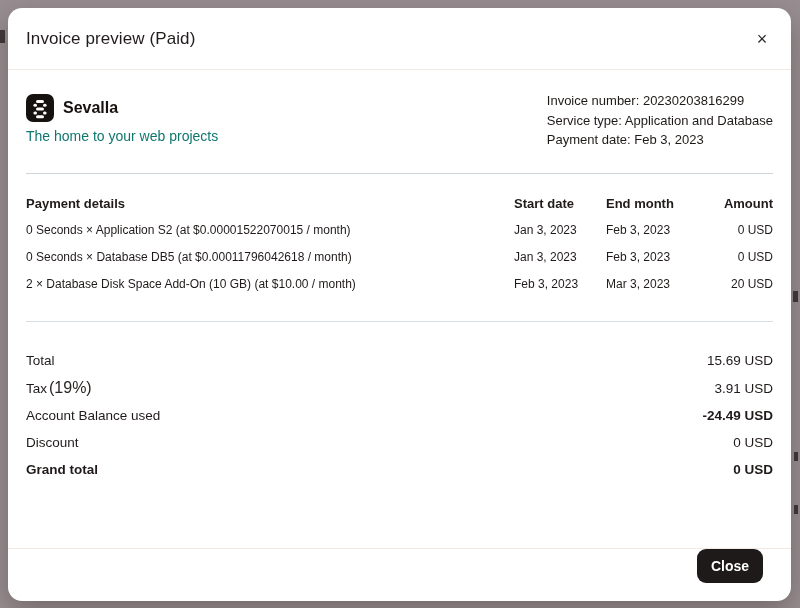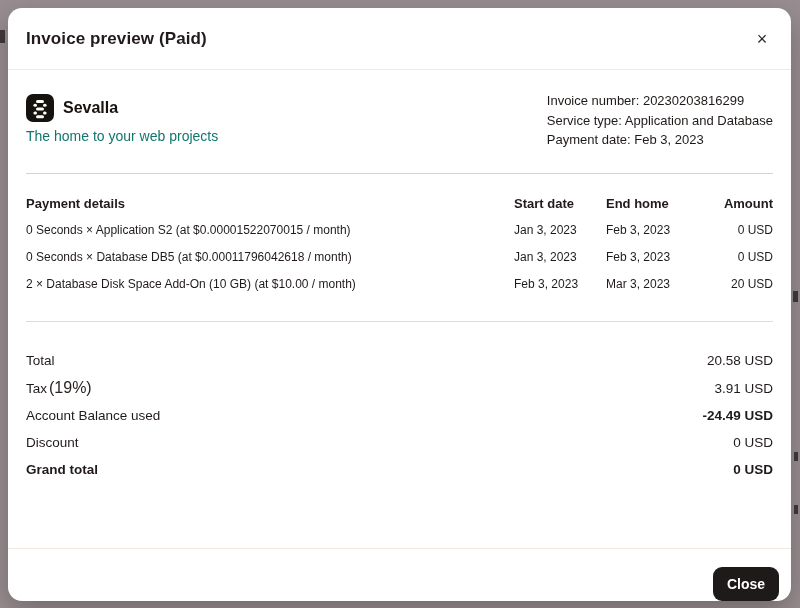--- a/index.html
+++ b/index.html
@@ -29,21 +29,21 @@
   }
 
   .modal-header {
     flex: 0 0 62px;
     display: flex;
     align-items: center;
     justify-content: space-between;
     padding: 0 14px 0 18px;
     border-bottom: 1px solid #f3e7e1;
   }
-  .modal-title { font-size: 17px; font-weight: 700; color: #211c1b; letter-spacing: .1px; }
+  .modal-title { font-size: 17px; font-weight: 400; color: #211c1b; letter-spacing: .1px; }
   .close-x {
     width: 30px; height: 30px;
     display: flex; align-items: center; justify-content: center;
     background: none; border: none;
     font-size: 18px; line-height: 1;
     color: #2e2a29; cursor: pointer;
     font-family: "Liberation Sans", sans-serif;
   }
 
   .modal-body { flex: 1 1 auto; padding: 24px 18px 0 18px; }
@@ -75,22 +75,22 @@
     display: flex; justify-content: space-between; align-items: baseline;
     line-height: 27px; font-size: 13.5px;
   }
   .total-row .note { font-size: 16px; margin-left: 2px; color: #2a2523; }
   .bold { font-weight: 700; }
 
   .modal-footer {
     flex: 0 0 53px;
     margin-top: auto;
     border-top: 1px solid #f3e7e1;
-    display: flex; align-items: flex-end; justify-content: flex-end;
-    padding: 0 12px;
+    display: flex; align-items: flex-start; justify-content: flex-end;
+    padding: 0 28px;
   }
   .close-btn {
     min-width: 66px; height: 34px;
     padding: 0 14px;
     background: #1e1a1a;
     color: #ffffff;
     border: none; border-radius: 9px;
     font-size: 14px; font-weight: 700;
     font-family: "Liberation Sans", sans-serif;
     cursor: pointer;
@@ -137,21 +137,21 @@
         <div>Payment date: Feb 3, 2023</div>
       </div>
     </div>
 
     <hr class="divider-cool">
 
     <div class="pay-table">
       <div class="trow thead">
         <div>Payment details</div>
         <div>Start date</div>
-        <div>End home</div>
+        <div>End month</div>
         <div class="cell-amount">Amount</div>
       </div>
 
       <div class="trow">
         <div>0 Seconds × Application S2 (at $0.00001522070015 / month)</div>
         <div>Jan 3, 2023</div>
         <div>Feb 3, 2023</div>
         <div class="cell-amount">0 USD</div>
       </div>
 
@@ -168,21 +168,21 @@
         <div>Mar 3, 2023</div>
         <div class="cell-amount">20 USD</div>
       </div>
     </div>
 
     <hr class="divider-cool second">
 
     <div class="totals">
       <div class="total-row">
         <div>Total</div>
-        <div>20.58 USD</div>
+        <div>15.69 USD</div>
       </div>
       <div class="total-row">
         <div><span>Tax</span><span class="note">(19%)</span></div>
         <div>3.91 USD</div>
       </div>
       <div class="total-row">
         <div>Account Balance used</div>
         <div class="bold">-24.49 USD</div>
       </div>
       <div class="total-row">

